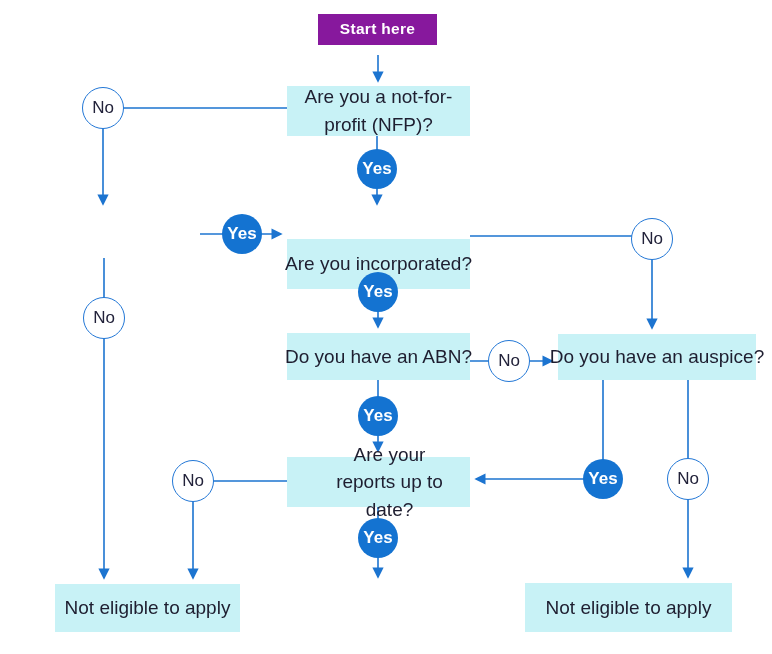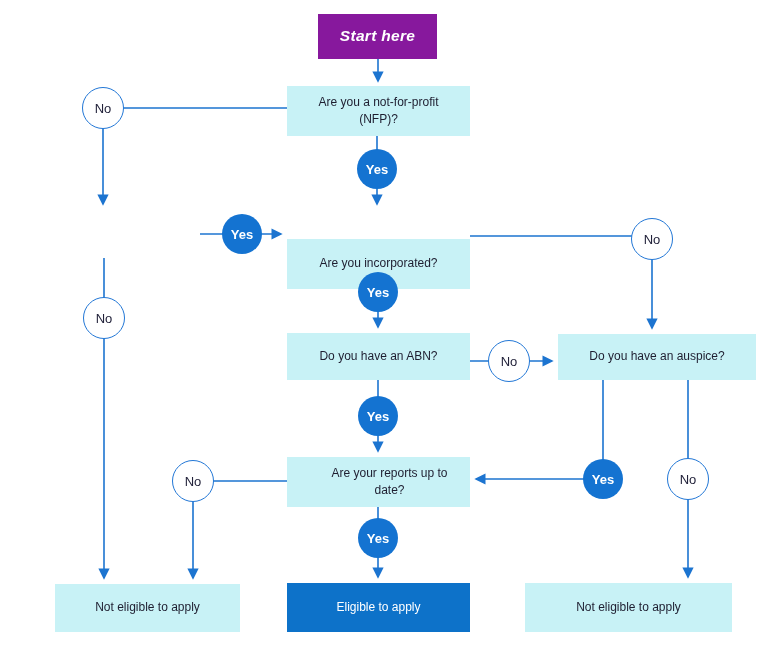--- a/index.html
+++ b/index.html
@@ -8,36 +8,36 @@
     width:772px;height:654px;
     font-family:"Liberation Sans", sans-serif;
     background:#ffffff;
     overflow:hidden;
   }
   .wires{position:absolute;left:0;top:0;z-index:1;}
   .node{
     position:absolute;z-index:2;
     display:flex;align-items:center;justify-content:center;
     text-align:center;
-    font-size:12px;line-height:1.45;
+    font-size:19px;line-height:1.45;
     color:#1e1e30;
     box-sizing:border-box;
   }
   .q{background:#c8f2f6;}
   .start{
     background:#87189d;color:#ffffff;
     font-weight:bold;font-size:15.5px;letter-spacing:.3px;
   }
   .eligible{background:#0d72c9;color:#ffffff;}
   .wrap2{padding:0 14px;}
   .nowrap{white-space:nowrap;}
   .circle{
     position:absolute;z-index:3;border-radius:50%;
     display:flex;align-items:center;justify-content:center;
-    font-size:13px;box-sizing:border-box;
+    font-size:17px;box-sizing:border-box;
   }
   .circle.no{
     width:42px;height:42px;
     background:#ffffff;border:1.5px solid #2277d6;color:#22223a;
   }
   .circle.yes{
     width:40px;height:40px;
     background:#1473d1;color:#ffffff;font-weight:bold;
   }
 </style>
@@ -62,36 +62,35 @@
       <path d="M470 361 H552" marker-end="url(#arrow)"></path>
       <path d="M378 380 V451" marker-end="url(#arrow)"></path>
       <path d="M287 481 H193 V578" marker-end="url(#arrow)"></path>
       <path d="M104 258 V578" marker-end="url(#arrow)"></path>
       <path d="M603 380 V479 H476" marker-end="url(#arrow)"></path>
       <path d="M688 380 V577" marker-end="url(#arrow)"></path>
       <path d="M378 507 V577" marker-end="url(#arrow)"></path>
     </g>
   </svg>
 
-  <div class="node start" style="left:318px;top:14px;width:119px;height:45px;font-style:italic;">Start here</div>
+  <div class="node start" style="left:318px;top:14px;width:119px;height:31px;">Start here</div>
 
   <div class="node q wrap2" style="left:287px;top:86px;width:183px;height:50px;">Are you a not-for-profit (NFP)?</div>
 
 
   <div class="node q nowrap" style="left:287px;top:210px;width:183px;height:50px;margin-top:29px;">Are you incorporated?</div>
 
   <div class="node q nowrap" style="left:287px;top:333px;width:183px;height:47px;">Do you have an ABN?</div>
 
   <div class="node q nowrap" style="left:558px;top:334px;width:198px;height:46px;">Do you have an auspice?</div>
 
   <div class="node q wrap2" style="left:287px;top:457px;width:183px;height:50px;padding-left:36px;">Are your reports up to date?</div>
 
   <div class="node q nowrap" style="left:55px;top:584px;width:185px;height:48px;">Not eligible to apply</div>
 
-  <div class="node eligible nowrap" style="left:287px;top:583px;width:183px;height:49px;">Eligible to apply</div>
 
   <div class="node q nowrap" style="left:525px;top:583px;width:207px;height:49px;">Not eligible to apply</div>
 
   <div class="circle no" style="left:82px;top:87px;">No</div>
 
   <div class="circle yes" style="left:357px;top:149px;">Yes</div>
 
   <div class="circle yes" style="left:222px;top:214px;">Yes</div>
 
   <div class="circle no" style="left:631px;top:218px;">No</div>

